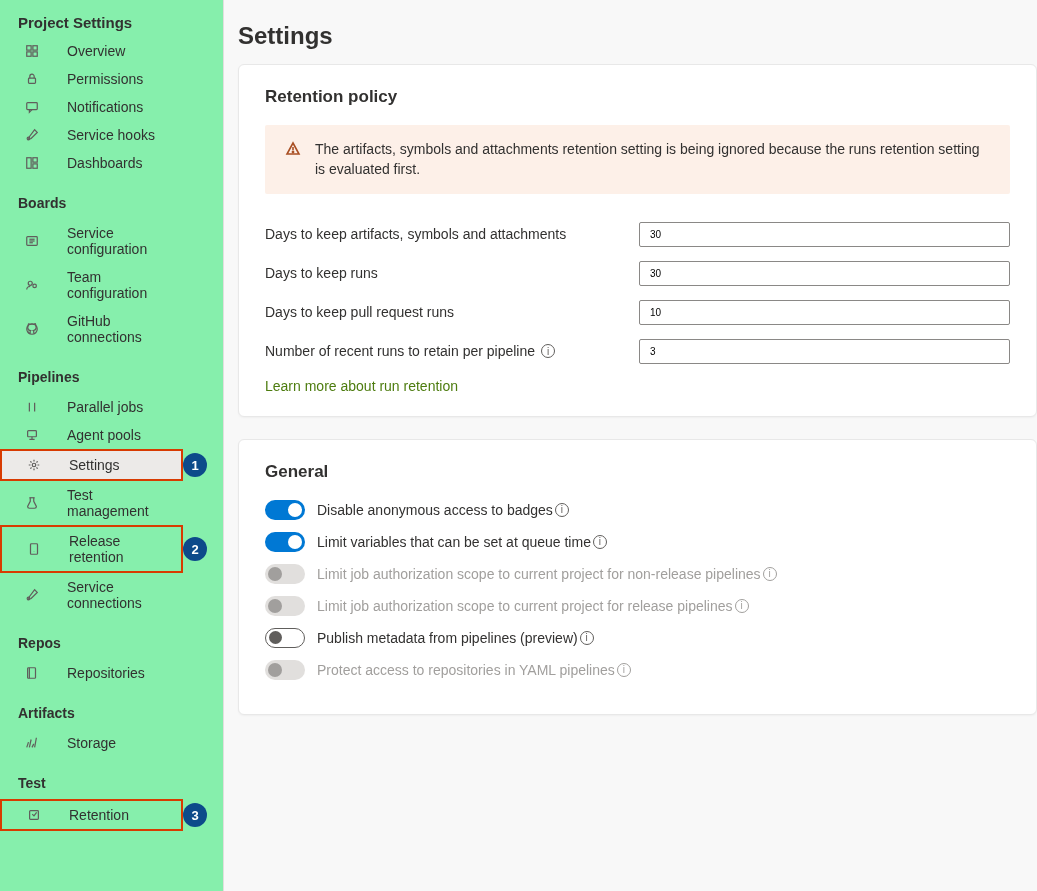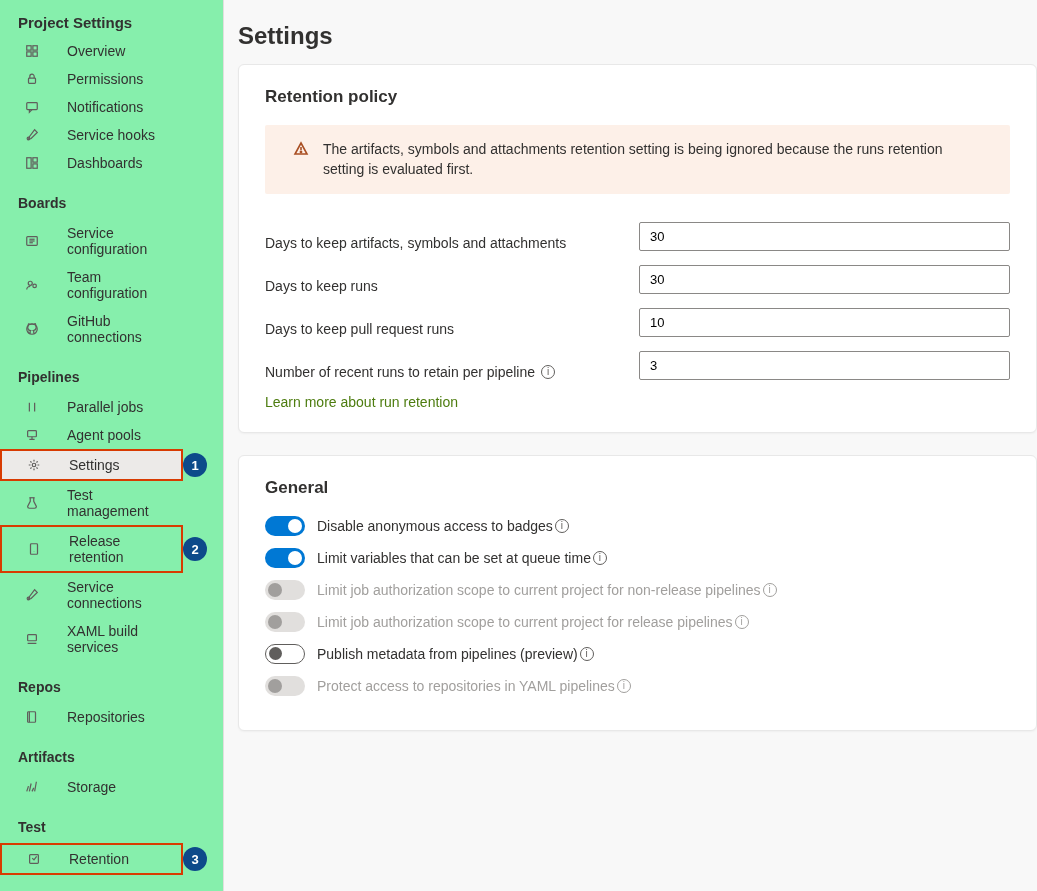--- a/index.html
+++ b/index.html
@@ -92,51 +92,51 @@
     box-shadow: 0 1px 2px rgba(0,0,0,.04);
   }
   .card-title {
     font-size: 17px;
     font-weight: 600;
     margin-bottom: 18px;
   }
   .alert {
     background: #fdf0e8;
     border-radius: 2px;
-    padding: 14px 28px;
+    padding: 14px 20px;
     display: flex;
     gap: 14px;
     margin-bottom: 28px;
     align-items: flex-start;
     font-size: 14px;
     line-height: 1.45;
   }
   .alert-icon {
     color: #a94f23;
     width: 16px; height: 16px; flex-shrink:0; margin-top:2px;
   }
   .alert-icon svg { width:16px; height:16px; fill:none; stroke:currentColor; stroke-width:1.6;}
   .form-row {
     display: flex;
-    align-items: flex-end;
+    align-items: center;
     margin-bottom: 14px;
   }
   .form-label {
     width: 374px;
     flex-shrink: 0;
     display:flex;
     align-items:center;
     gap:6px;
   }
   .form-input {
     flex: 1;
     max-width: 374px;
     border: 1px solid #8a8886;
     padding: 6px 10px;
-    font-size: 13px;
+    font-size: 10px;
     font-family: inherit;
     border-radius: 2px;
     background:#fff;
   }
   .link {
     color: #4d7c0f;
     text-decoration: none;
     cursor: pointer;
     font-size: 14px;
   }
@@ -345,31 +345,20 @@
       </div>
       <div class="highlight-wrap">
         <div class="nav-item">
           <span class="nav-icon">
             <svg viewBox="0 0 16 16">
               <path d="M11 2l3 3-7 7-3 1 1-3z"></path>
               <circle cx="4" cy="12" r="1.5"></circle>
             </svg>
           </span>
           <span>Service connections</span>
-        </div>
-      </div>
-      <div class="highlight-wrap">
-        <div class="nav-item">
-          <span class="nav-icon">
-            <svg viewBox="0 0 16 16">
-              <rect x="3" y="3" width="10" height="7" rx="1"></rect>
-              <line x1="3" y1="13" x2="13" y2="13"></line>
-            </svg>
-          </span>
-          <span>XAML build services</span>
         </div>
       </div>
     </div>
   <div class="section-header">Repos</div>
   <div id="nav-repos">
       <div class="highlight-wrap">
         <div class="nav-item">
           <span class="nav-icon">
             <svg viewBox="0 0 16 16">
               <rect x="3" y="2" width="9" height="12" rx="1"></rect>

